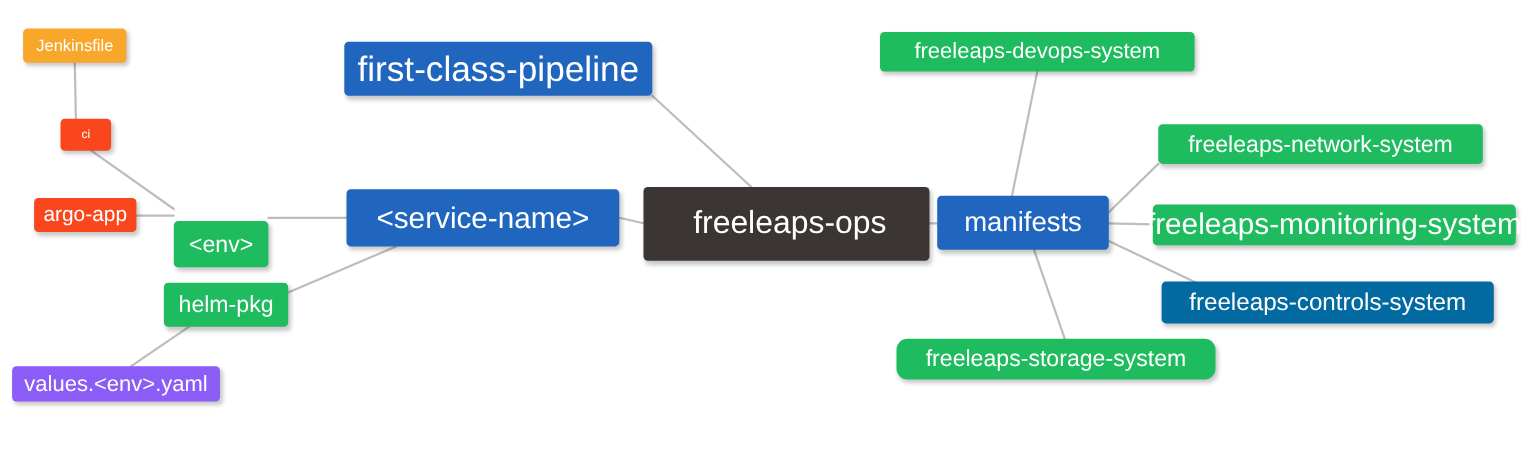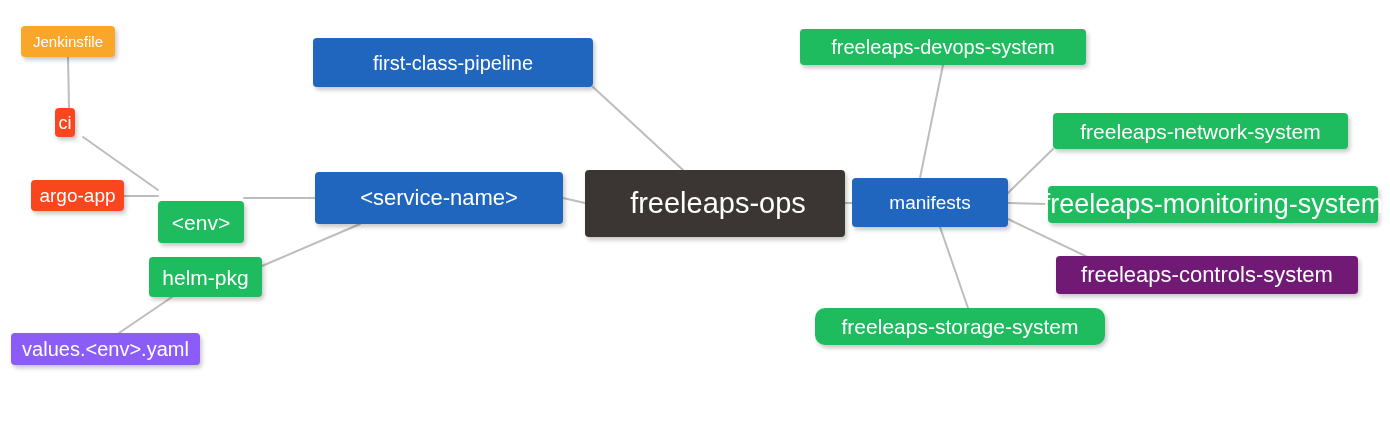--- a/index.html
+++ b/index.html
@@ -60,56 +60,56 @@
       <path d="M 920 178 L 943 65" stroke="#bdbdbd" stroke-width="2" fill="none" stroke-linecap="round"></path>
       <path d="M 1008 193 L 1053 149" stroke="#bdbdbd" stroke-width="2" fill="none" stroke-linecap="round"></path>
       <path d="M 1008 203 L 1048 204" stroke="#bdbdbd" stroke-width="2" fill="none" stroke-linecap="round"></path>
       <path d="M 1008 219 L 1098 262" stroke="#bdbdbd" stroke-width="2" fill="none" stroke-linecap="round"></path>
       <path d="M 940 227 L 968 308" stroke="#bdbdbd" stroke-width="2" fill="none" stroke-linecap="round"></path>
     </svg>
   <div id="nodes">
       <div class="node" style="left: 585px; top: 170px; width: 260px; height: 67px; background: rgb(59, 54, 51); font-size: 29px; padding-left: 16px;">
         <span class="node-label">freeleaps-ops</span>
       </div>
-      <div class="node" style="left: 315px; top: 172px; width: 248px; height: 52px; background: rgb(33, 102, 190); font-size: 22px;">
+      <div class="node" style="left: 315px; top: 172px; width: 248px; height: 52px; background: rgb(33, 102, 190); font-size: 27px;">
         <span class="node-label">&lt;service-name&gt;</span>
       </div>
-      <div class="node" style="left: 313px; top: 38px; width: 280px; height: 49px; background: rgb(33, 102, 190); font-size: 20px;">
+      <div class="node" style="left: 313px; top: 38px; width: 280px; height: 49px; background: rgb(33, 102, 190); font-size: 32px;">
         <span class="node-label">first-class-pipeline</span>
       </div>
-      <div class="node" style="left: 852px; top: 178px; width: 156px; height: 49px; background: rgb(33, 102, 190); font-size: 19px;">
+      <div class="node" style="left: 852px; top: 178px; width: 156px; height: 49px; background: rgb(33, 102, 190); font-size: 25px;">
         <span class="node-label">manifests</span>
       </div>
       <div class="node" style="left: 158px; top: 177px; width: 86px; height: 42px; background: rgb(30, 188, 94); font-size: 21px; margin-top: 24px;">
         <span class="node-label">&lt;env&gt;</span>
       </div>
       <div class="node" style="left: 149px; top: 257px; width: 113px; height: 40px; background: rgb(30, 188, 94); font-size: 21px;">
         <span class="node-label">helm-pkg</span>
       </div>
       <div class="node" style="left: 21px; top: 26px; width: 94px; height: 31px; background: rgb(249, 167, 43); font-size: 15px;">
         <span class="node-label">Jenkinsfile</span>
       </div>
-      <div class="node" style="left: 55px; top: 108px; width: 20px; height: 29px; background: rgb(249, 70, 28); font-size: 18px;">
+      <div class="node" style="left: 55px; top: 108px; width: 46px; height: 29px; background: rgb(249, 70, 28); font-size: 11px;">
         <span class="node-label">ci</span>
       </div>
       <div class="node" style="left: 31px; top: 180px; width: 93px; height: 31px; background: rgb(249, 70, 28); font-size: 19px;">
         <span class="node-label">argo-app</span>
       </div>
       <div class="node" style="left: 11px; top: 333px; width: 189px; height: 32px; background: #8b5cf6; font-size: 20px;">
         <span class="node-label">values.&lt;env&gt;.yaml</span>
       </div>
       <div class="node" style="left: 800px; top: 29px; width: 286px; height: 36px; background: rgb(30, 188, 94); font-size: 20px;">
         <span class="node-label">freeleaps-devops-system</span>
       </div>
       <div class="node" style="left: 1053px; top: 113px; width: 295px; height: 36px; background: rgb(30, 188, 94); font-size: 21px;">
         <span class="node-label">freeleaps-network-system</span>
       </div>
       <div class="node" style="left: 1048px; top: 186px; width: 330px; height: 37px; background: rgb(30, 188, 94); font-size: 27px;">
         <span class="node-label">freeleaps-monitoring-system</span>
       </div>
-      <div class="node" style="left: 1056px; top: 256px; width: 302px; height: 38px; background: #701a75; font-size: 22px;">
+      <div class="node" style="left: 1056px; top: 256px; width: 302px; height: 38px; background: #0369a1; font-size: 22px;">
         <span class="node-label">freeleaps-controls-system</span>
       </div>
       <div class="node" style="left: 815px; top: 308px; width: 290px; height: 37px; background: rgb(30, 188, 94); font-size: 21px; border-radius: 10px;">
         <span class="node-label">freeleaps-storage-system</span>
       </div>
     </div>
 </div>
 
 </body></html>

